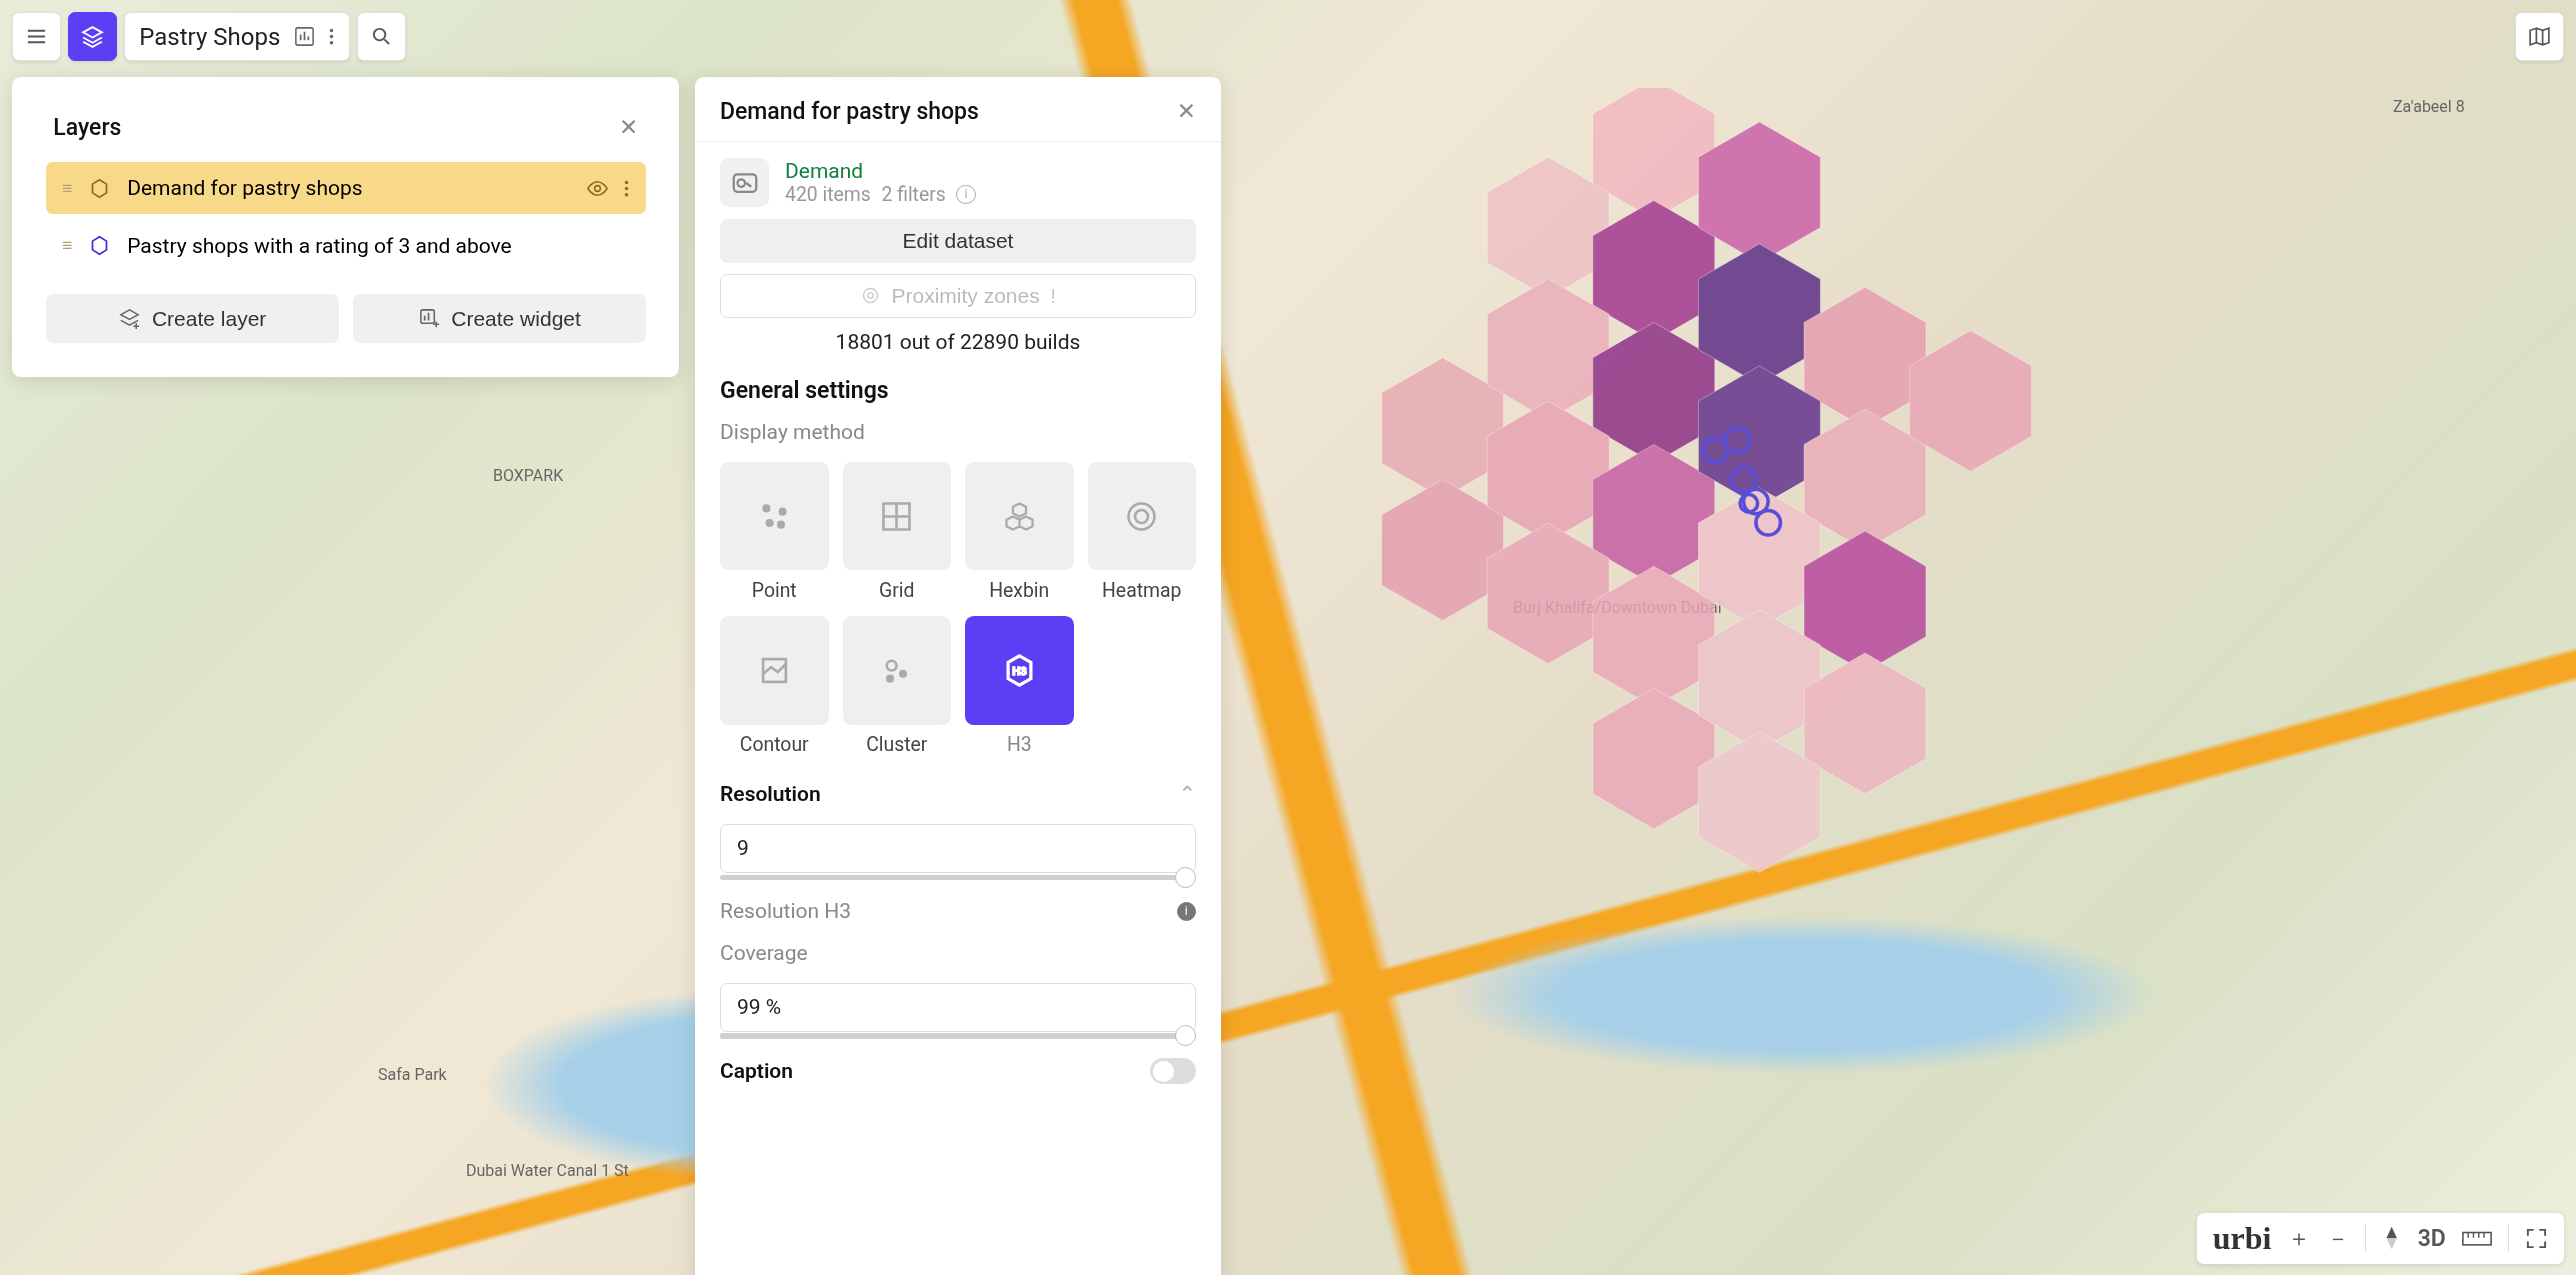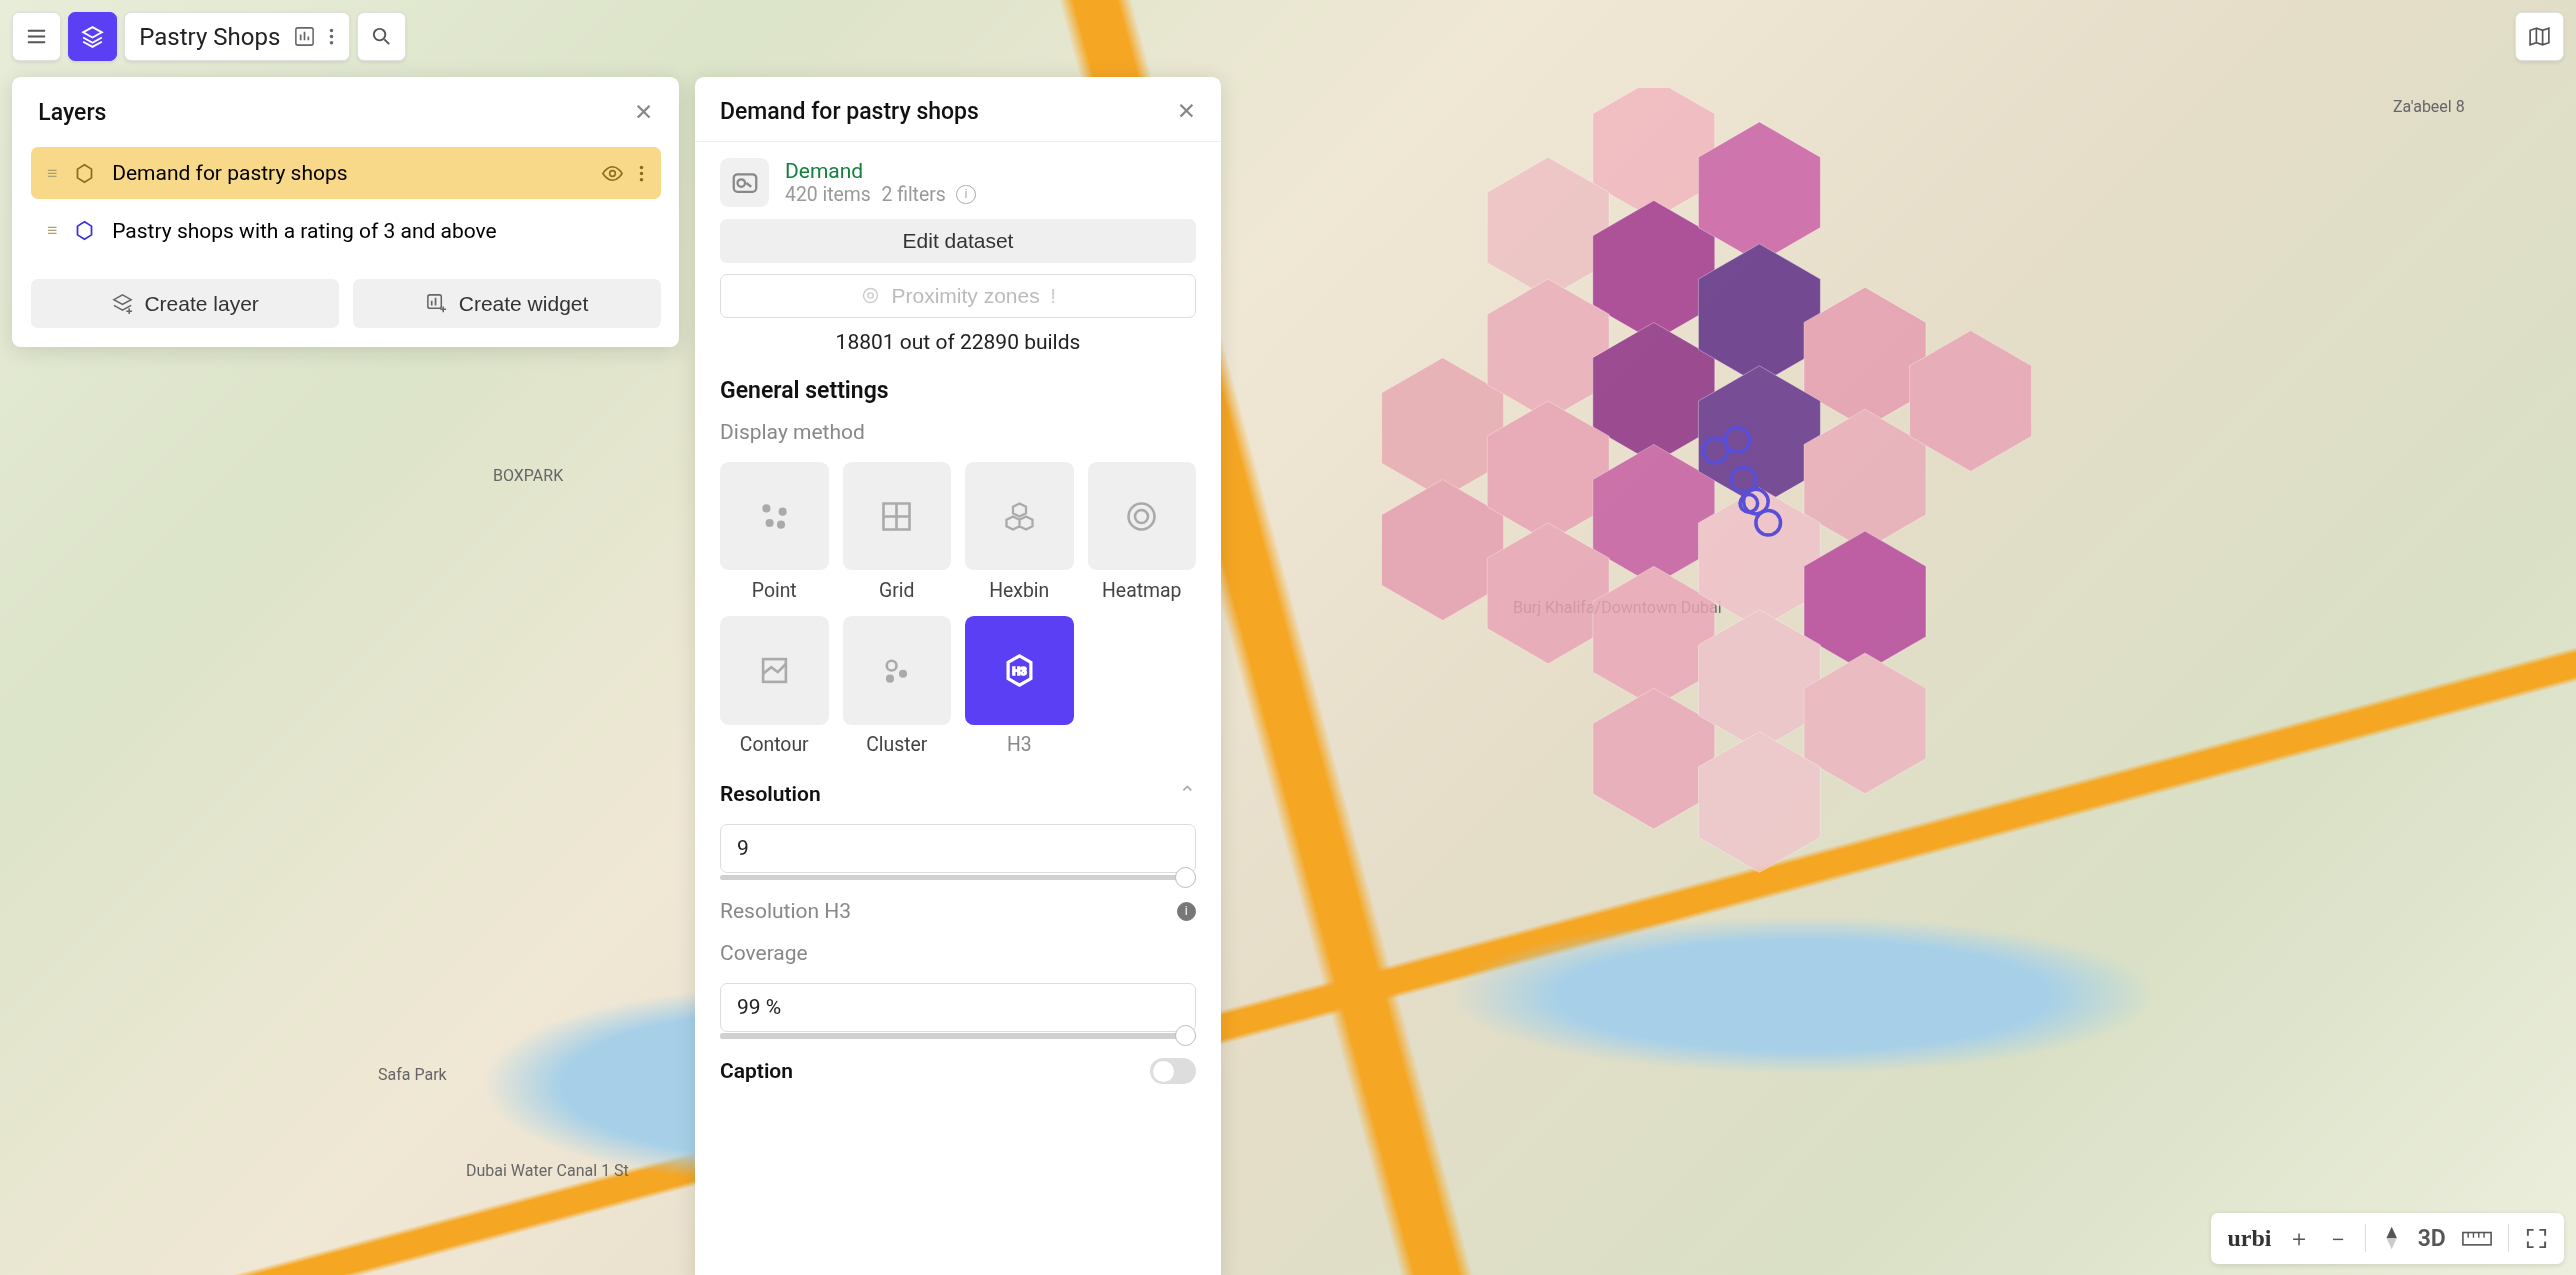--- a/index.html
+++ b/index.html
@@ -16,21 +16,21 @@
 .map-label { position:absolute; color:#666; font-size:16px; pointer-events:none; }
 
 
 .topbar { position:absolute; top:12.3px; left:12.3px; display:flex; gap:7px; align-items:center; z-index:20; }
 .icon-btn { width:49px; height:49px; border-radius:7px; background:#fff; border:0.9px solid #e0e0e0; display:flex; align-items:center; justify-content:center; cursor:pointer; box-shadow:0 1.8px 3.5px rgba(0,0,0,0.08); }
 .icon-btn.accent { background:#5b3ff5; border-color:#5b3ff5; }
 .title-chip { height:49px; background:#fff; border:0.9px solid #e0e0e0; border-radius:7px; display:flex; align-items:center; padding:0 14px; gap:12.3px; box-shadow:0 1.8px 3.5px rgba(0,0,0,0.08); font-size:24px; color:#222; }
 .top-right { position:absolute; top:12.3px; right:12.3px; z-index:20; }
 
 
-.layers-panel { position:absolute; top:77px; left:12.3px; width:667px; background:#fff; border-radius:8.8px; box-shadow:0 3.5px 21px rgba(0,0,0,0.12); z-index:15; padding:1px; }
+.layers-panel { position:absolute; top:77px; left:12.3px; width:667px; background:#fff; border-radius:8.8px; box-shadow:0 3.5px 21px rgba(0,0,0,0.12); z-index:15; padding:16px; }
 .panel-header { display:flex; justify-content:space-between; align-items:center; padding:21px 25px 16px; }
 .panel-header h2 { font-size:23px; font-weight:500; color:#111; }
 .close-x { cursor:pointer; color:#888; font-size:23px; }
 .layer-row { display:flex; align-items:center; gap:16px; margin:5.3px 17.6px; padding:14px 16px; border-radius:7px; font-size:21px; }
 .layer-row.selected { background:#f8d98a; }
 .layer-icon { width:23px; height:23px; display:flex; align-items:center; justify-content:center; }
 .layer-actions { margin-left:auto; display:flex; gap:14px; align-items:center; color:#888; }
 .handle { color:#b0a070; font-size:17.6px; }
 .panel-footer { display:flex; gap:14px; padding:17.6px; }
 .footer-btn { flex:1; height:49px; background:#f0f0f0; border:none; border-radius:7px; display:flex; align-items:center; justify-content:center; gap:10.6px; font-size:21px; color:#333; cursor:pointer; }
@@ -62,21 +62,21 @@
 .toggle { width:46px; height:26px; background:#ddd; border-radius:13px; position:relative; }
 .toggle::after { content:""; position:absolute; left:2.6px; top:2.6px; width:21px; height:21px; background:#fff; border-radius:50%; }
 
 
 .hex-layer { position:absolute; top:88px; left:1249px; width:1056px; height:968px; z-index:10; opacity:0.82; }
 
 
 .br-controls { position:absolute; bottom:12.3px; right:12.3px; display:flex; align-items:center; gap:16px; z-index:20; background:#fff; padding:7px 16px; border-radius:7px; box-shadow:0 1.8px 5.3px rgba(0,0,0,0.1); height:51px; }
 .br-sep { width:0.9px; height:28px; background:#ddd; }
 .br-btn { cursor:pointer; color:#555; font-size:23px; display:flex; align-items:center; }
-.brand { font-family:Georgia,serif; font-size:24px; font-weight:bold; color:#333; letter-spacing:0px; }
+.brand { font-family:Georgia,serif; font-size:32px; font-weight:bold; color:#333; letter-spacing:0px; }
 
 .info-circle { width:19.4px; height:19.4px; border:1.3px solid #aaa; border-radius:50%; display:inline-flex; align-items:center; justify-content:center; font-size:12.3px; color:#aaa; }
 .chev { color:#aaa; }
 </style>
 </head>
 <body>
 
 <div class="map-bg"></div>
 
 <div id="map-labels-container">

